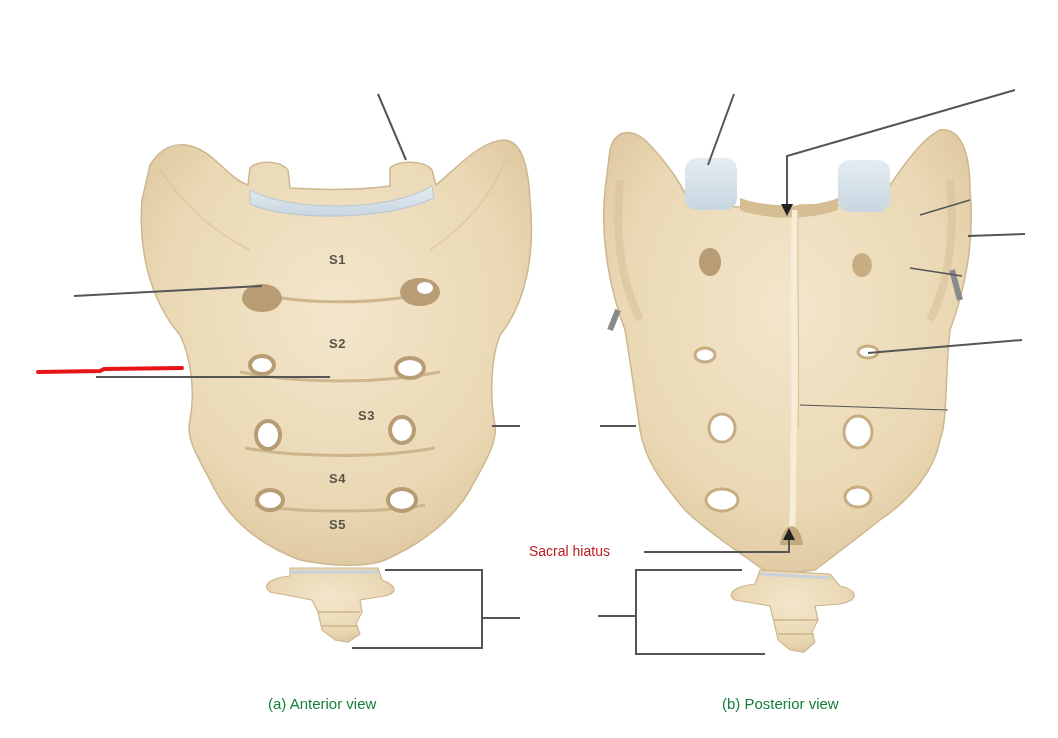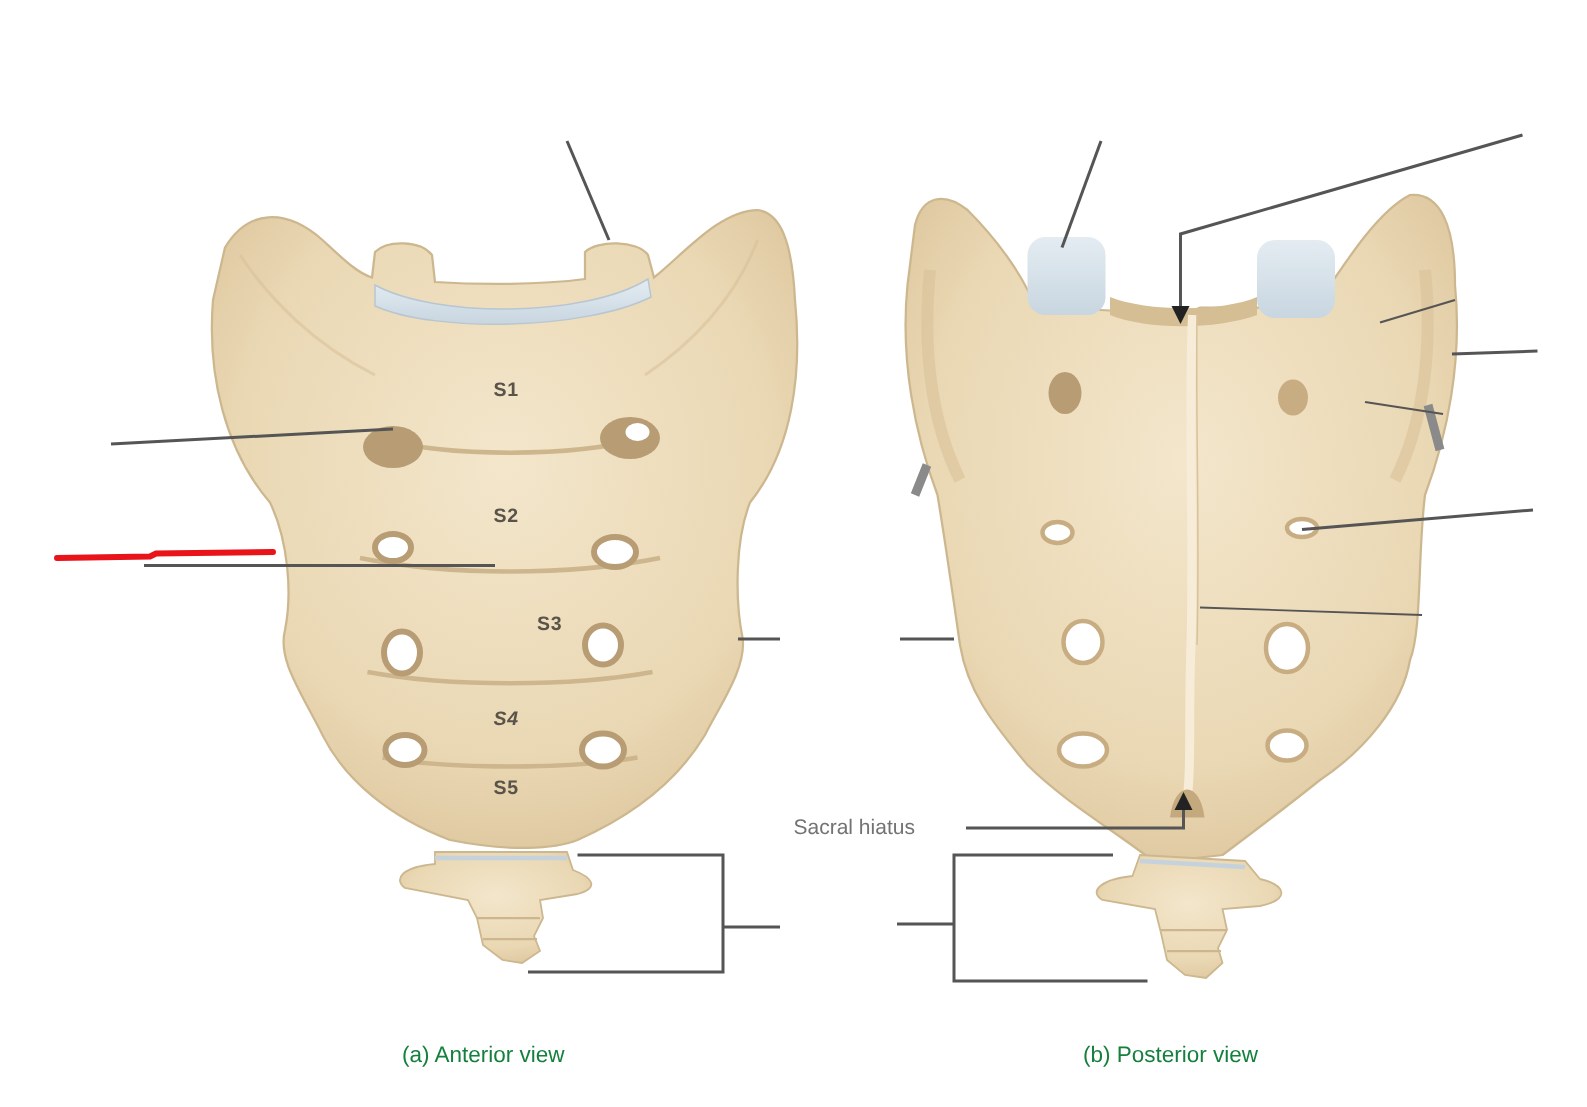--- a/index.html
+++ b/index.html
@@ -1,21 +1,21 @@
 <!DOCTYPE html>
 <html><head>
 <meta charset="utf-8">
 <style>
   html, body { margin: 0; padding: 0; background: #ffffff; }
   body { width: 1058px; height: 738px; overflow: hidden; position: relative; font-family: "Liberation Sans", sans-serif; }
   #stage { position: absolute; left: 0; top: 0; width: 891px; height: 738px; }
   .txt { position: absolute; color: #3d3d3d; font-family: "Liberation Sans", sans-serif; white-space: nowrap; }
   .seg-label { font-size: 13px; font-weight: bold; color: #5a534a; letter-spacing: 0.5px; }
   .caption { font-size: 15px; color: #15803d; }
-  .callout { font-size: 14px; color: #737373; }
+  .callout { font-size: 14px; color: #b91c1c; }
 </style>
 </head>
 <body>
 
 <div id="stage">
   <svg width="1058" height="738" viewBox="0 0 1058 738" xmlns="http://www.w3.org/2000/svg">
     <defs>
       <radialGradient id="boneGrad" cx="50%" cy="40%" r="65%">
         <stop offset="0%" stop-color="#f3e6cb"></stop>
         <stop offset="70%" stop-color="#ead8b4"></stop>
@@ -133,21 +133,21 @@
     <polygon points="781,204 793,204 787,216" fill="#222"></polygon>
     <polygon points="783,540 795,540 789,528" fill="#222"></polygon>
 
     <path d="M38,372 L100,371 L104,369 L182,368" stroke="#e8141a" stroke-width="4" stroke-linecap="round" fill="none"></path>
   </svg>
 
   
   <span class="txt seg-label" style="left:329px; top:252px;">S1</span>
   <span class="txt seg-label" style="left:329px; top:336px;">S2</span>
   <span class="txt seg-label" style="left:329px; top:408px;margin-left:29px;">S3</span>
-  <span class="txt seg-label" style="left:329px; top:471px;font-style:italic;">S4</span>
+  <span class="txt seg-label" style="left:329px; top:471px;">S4</span>
   <span class="txt seg-label" style="left:329px; top:517px;">S5</span>
 
   
   <span class="txt callout" style="left:529px; top:543px;">Sacral hiatus</span>
 
   
   <span class="txt caption" style="left:268px; top:695px;">(a) Anterior view</span>
   <span class="txt caption" style="left:722px; top:695px;">(b) Posterior view</span>
 </div>
 

